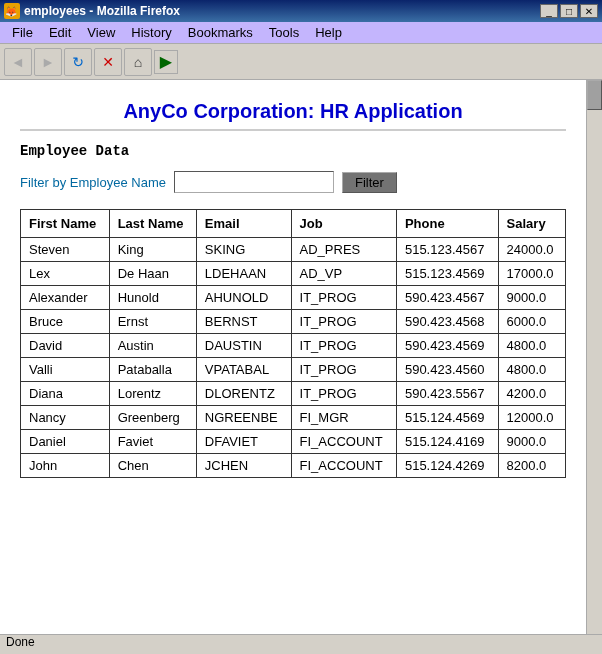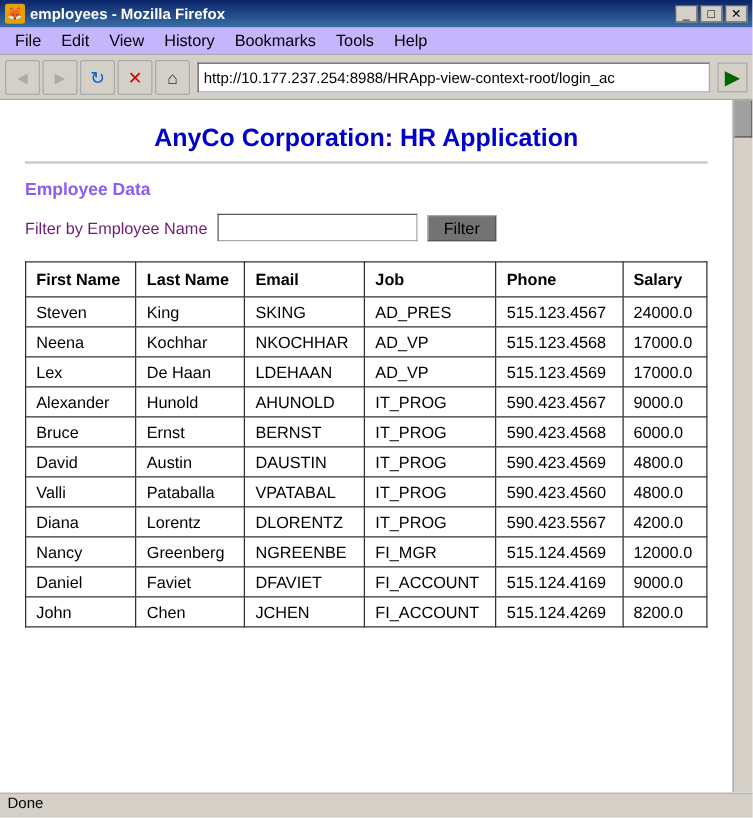--- a/index.html
+++ b/index.html
@@ -137,34 +137,35 @@
     .page-title {
       text-align: center;
       color: #0000cc;
       font-size: 20px;
       font-weight: bold;
       padding: 10px 0 6px 0;
       border-bottom: 2px solid #cccccc;
       margin-bottom: 12px;
     }
     .section-title {
-      color: #8b5cf6;
+      color: #000000;
       font-size: 14px;
       font-weight: bold;
       margin-bottom: 12px;
+      font-family: Liberation Mono, monospace;
     }
     .filter-row {
       display: flex;
       align-items: center;
       gap: 8px;
       margin-bottom: 16px;
     }
     .filter-label {
       font-size: 13px;
-      color: #701a75;
+      color: #0369a1;
       text-align: right;
     }
     .filter-input {
       width: 160px;
       height: 22px;
       border: 1px inset #aaa;
       padding: 0 4px;
       font-size: 13px;
     }
     .filter-btn {
@@ -227,23 +228,20 @@
   <span class="menu-item">Tools</span>
   <span class="menu-item">Help</span>
 </div>
 
 <div class="toolbar">
   <button class="nav-btn disabled">◄</button>
   <button class="nav-btn disabled">►</button>
   <button class="nav-btn refresh">↻</button>
   <button class="nav-btn stop">✕</button>
   <button class="nav-btn">⌂</button>
-  <div class="address-bar">
-    <input type="text" value="http://10.177.237.254:8988/HRApp-view-context-root/login_ac" style="">
-  </div>
   <button class="go-btn">▶</button>
 </div>
 
 <div class="page-content">
   <div class="page-inner">
     <div class="page-title">AnyCo Corporation: HR Application</div>
     <div class="section-title">Employee Data</div>
     <div class="filter-row">
       <label class="filter-label">Filter by Employee Name</label>
       <input class="filter-input" type="text" value="" style="">
@@ -263,28 +261,20 @@
       <tbody id="table-body">
       <tr>
             <td>Steven</td>
             <td>King</td>
             <td>SKING</td>
             <td>AD_PRES</td>
             <td>515.123.4567</td>
             <td>24000.0</td>
           </tr>
           <tr>
-            <td>Neena</td>
-            <td>Kochhar</td>
-            <td>NKOCHHAR</td>
-            <td>AD_VP</td>
-            <td>515.123.4568</td>
-            <td>17000.0</td>
-          </tr>
-          <tr>
             <td>Lex</td>
             <td>De Haan</td>
             <td>LDEHAAN</td>
             <td>AD_VP</td>
             <td>515.123.4569</td>
             <td>17000.0</td>
           </tr>
           <tr>
             <td>Alexander</td>
             <td>Hunold</td>

